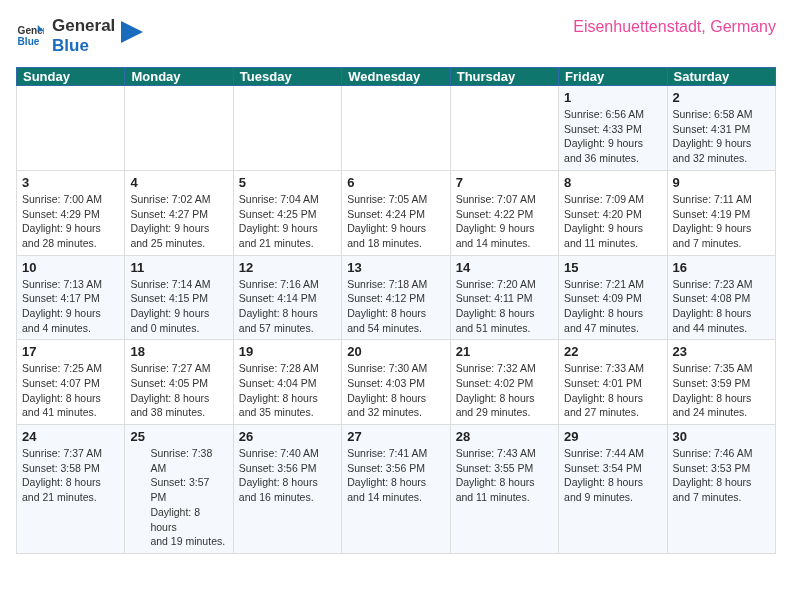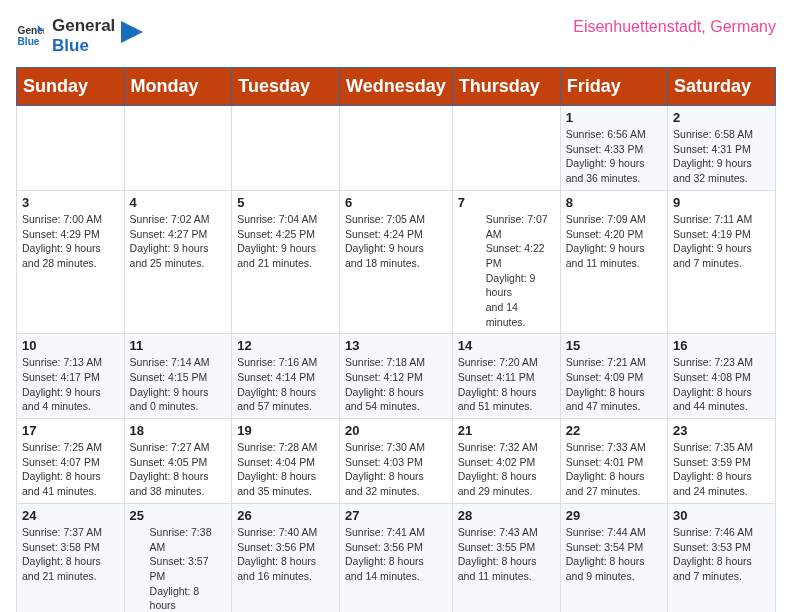--- a/index.html
+++ b/index.html
@@ -38,25 +38,25 @@
       font-size: 16px;
       color: #ec4899;
       margin-top: 2px;
     }
     .calendar {
       width: 100%;
       border-collapse: collapse;
       font-size: 11px;
     }
     .calendar thead tr th {
-      background: #c2410c;
+      background: #0f766e;
       color: #fff;
       text-align: left;
-      padding: 8px 6px;
-      font-size: 18px;
+      padding: 1px 6px;
+      font-size: 13px;
       font-weight: bold;
       border: 1px solid #2e6aaa;
     }
     .calendar tbody tr td {
       vertical-align: top;
       border: 1px solid #ddd;
       padding: 4px 5px;
       width: 14.28%;
       min-height: 80px;
       background: #fff;
@@ -165,21 +165,21 @@
         </td>
         <td>
           <span class="day-number">6</span>
           <div class="day-info" style="white-space: pre-line;">Sunrise: 7:05 AM
 Sunset: 4:24 PM
 Daylight: 9 hours
 and 18 minutes.</div>
         </td>
         <td>
           <span class="day-number">7</span>
-          <div class="day-info" style="white-space: pre-line; margin-left: 28px;">Sunrise: 7:07 AM
+          <div class="day-info" style="white-space: pre-line;">Sunrise: 7:07 AM
 Sunset: 4:22 PM
 Daylight: 9 hours
 and 14 minutes.</div>
         </td>
         <td>
           <span class="day-number">8</span>
           <div class="day-info" style="white-space: pre-line;">Sunrise: 7:09 AM
 Sunset: 4:20 PM
 Daylight: 9 hours
 and 11 minutes.</div>

